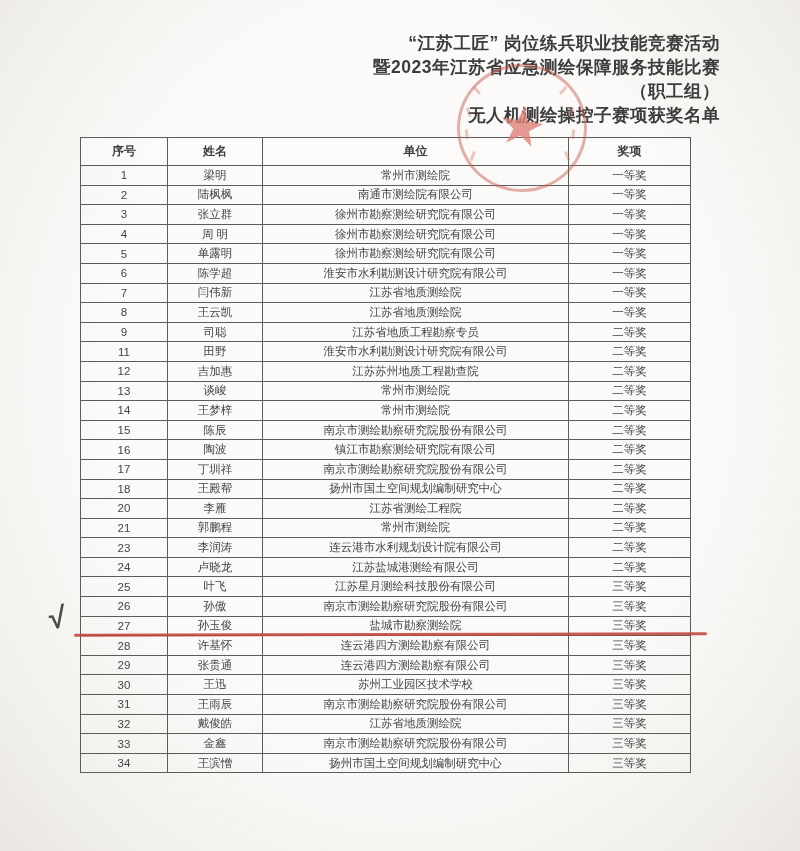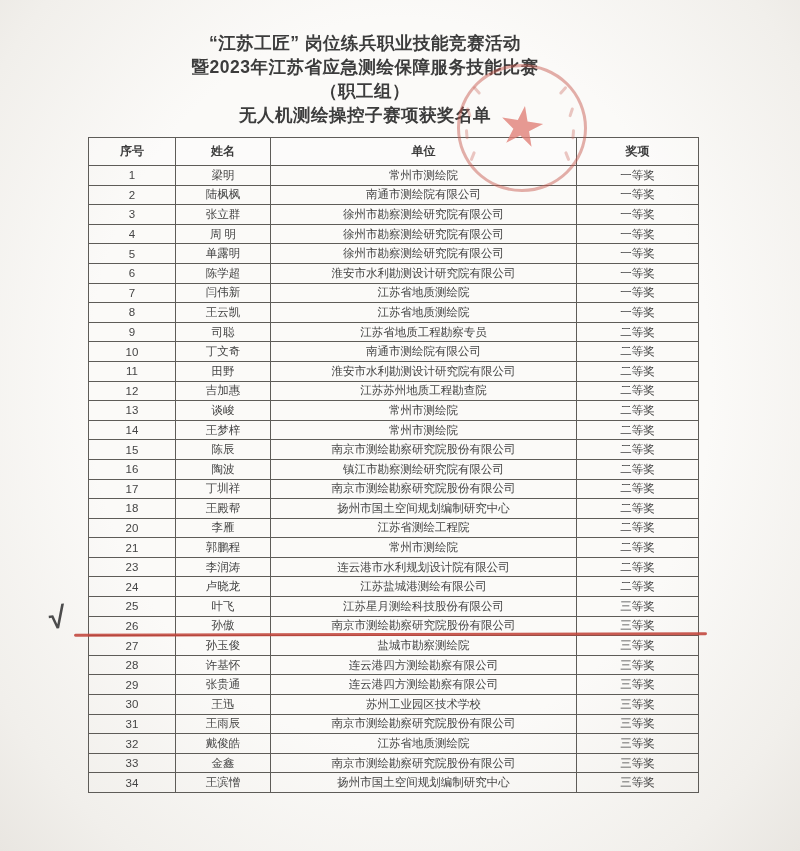--- a/index.html
+++ b/index.html
@@ -11,23 +11,23 @@
   .page{
     position:relative;width:800px;height:851px;overflow:hidden;
     background:radial-gradient(ellipse at 50% 45%, #fbfaf8 55%, #f1efeb 85%, #e9e6e1 100%);
     color:#3f3f3f;
   }
   .title-block{
     position:absolute;top:31px;left:10px;width:710px;
     text-align:center;font-weight:bold;color:#3c3c3c;
     font-size:17.5px;line-height:24px;letter-spacing:0.5px;
   }
-  .title-line{white-space:nowrap;}
+  .title-line{white-space:nowrap;text-align:right;}
   table.award-table{
-    position:absolute;top:137px;left:88px;width:610px;
+    position:absolute;top:137px;left:80px;width:610px;
     border-collapse:collapse;table-layout:fixed;
     font-size:11.5px;color:#444;padding-left:40px;
   }
   .award-table th,.award-table td{
     border:1px solid #5e5c58;
     text-align:center;vertical-align:middle;
     padding:0;white-space:nowrap;overflow:hidden;
   }
   .award-table thead tr{height:28px;}
   .award-table thead th{font-weight:bold;font-size:12px;color:#3c3c3c;background:rgba(255,255,255,0.25);}
@@ -159,26 +159,20 @@
           <td>江苏省地质测绘院</td>
           <td>一等奖</td>
         </tr>
         <tr>
           <td>9</td>
           <td>司聪</td>
           <td>江苏省地质工程勘察专员</td>
           <td>二等奖</td>
         </tr>
         <tr>
-          <td>10</td>
-          <td>丁文奇</td>
-          <td>南通市测绘院有限公司</td>
-          <td>二等奖</td>
-        </tr>
-        <tr>
           <td>11</td>
           <td>田野</td>
           <td>淮安市水利勘测设计研究院有限公司</td>
           <td>二等奖</td>
         </tr>
         <tr>
           <td>12</td>
           <td>吉加惠</td>
           <td>江苏苏州地质工程勘查院</td>
           <td>二等奖</td>

